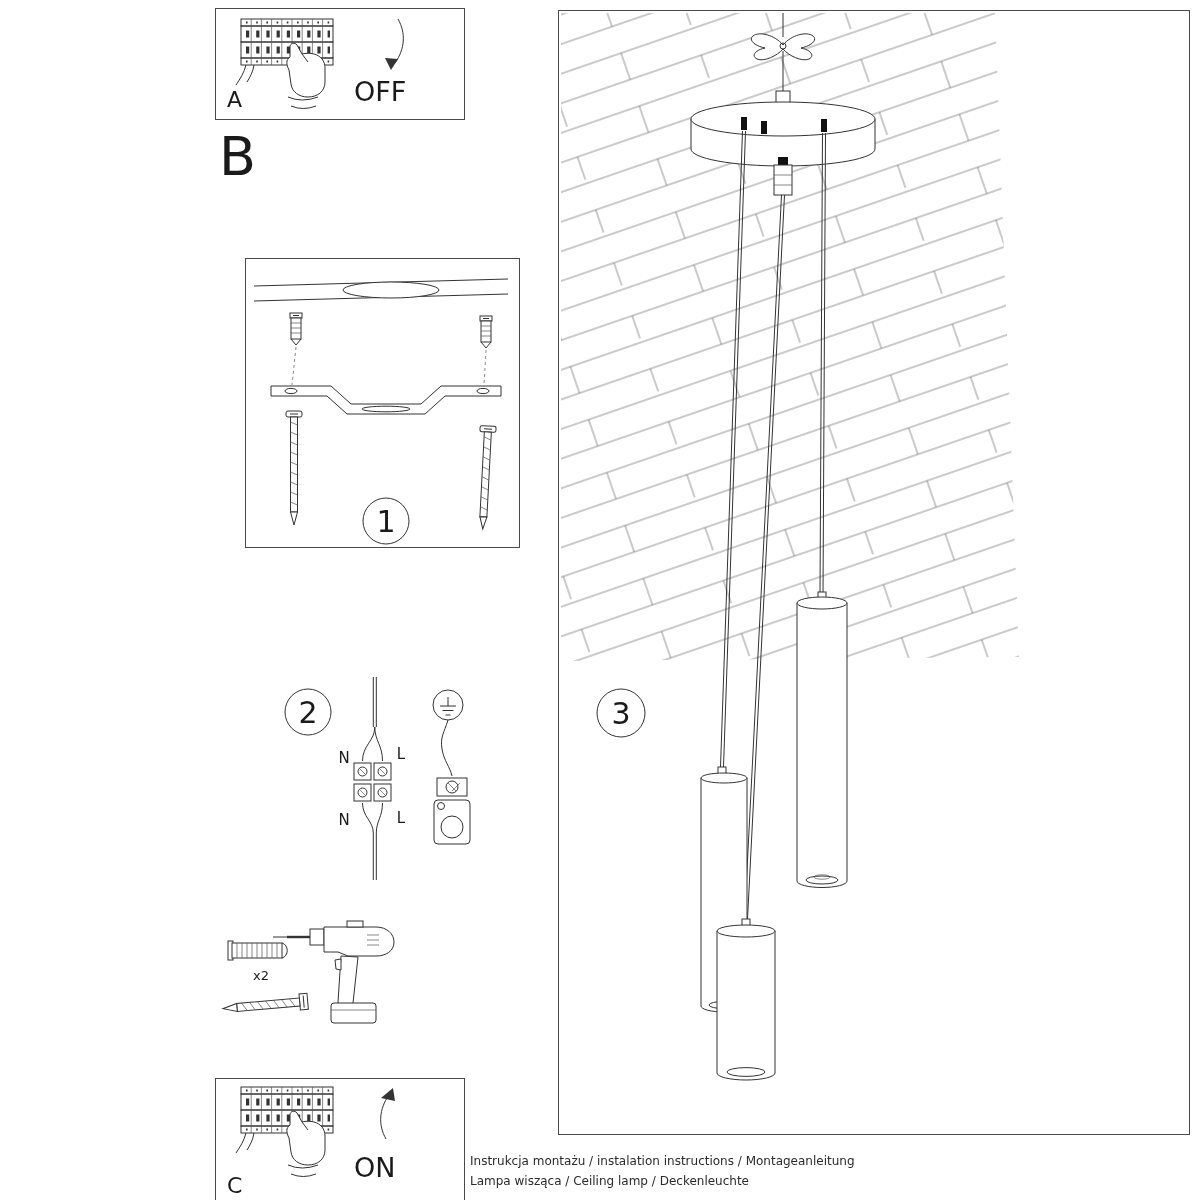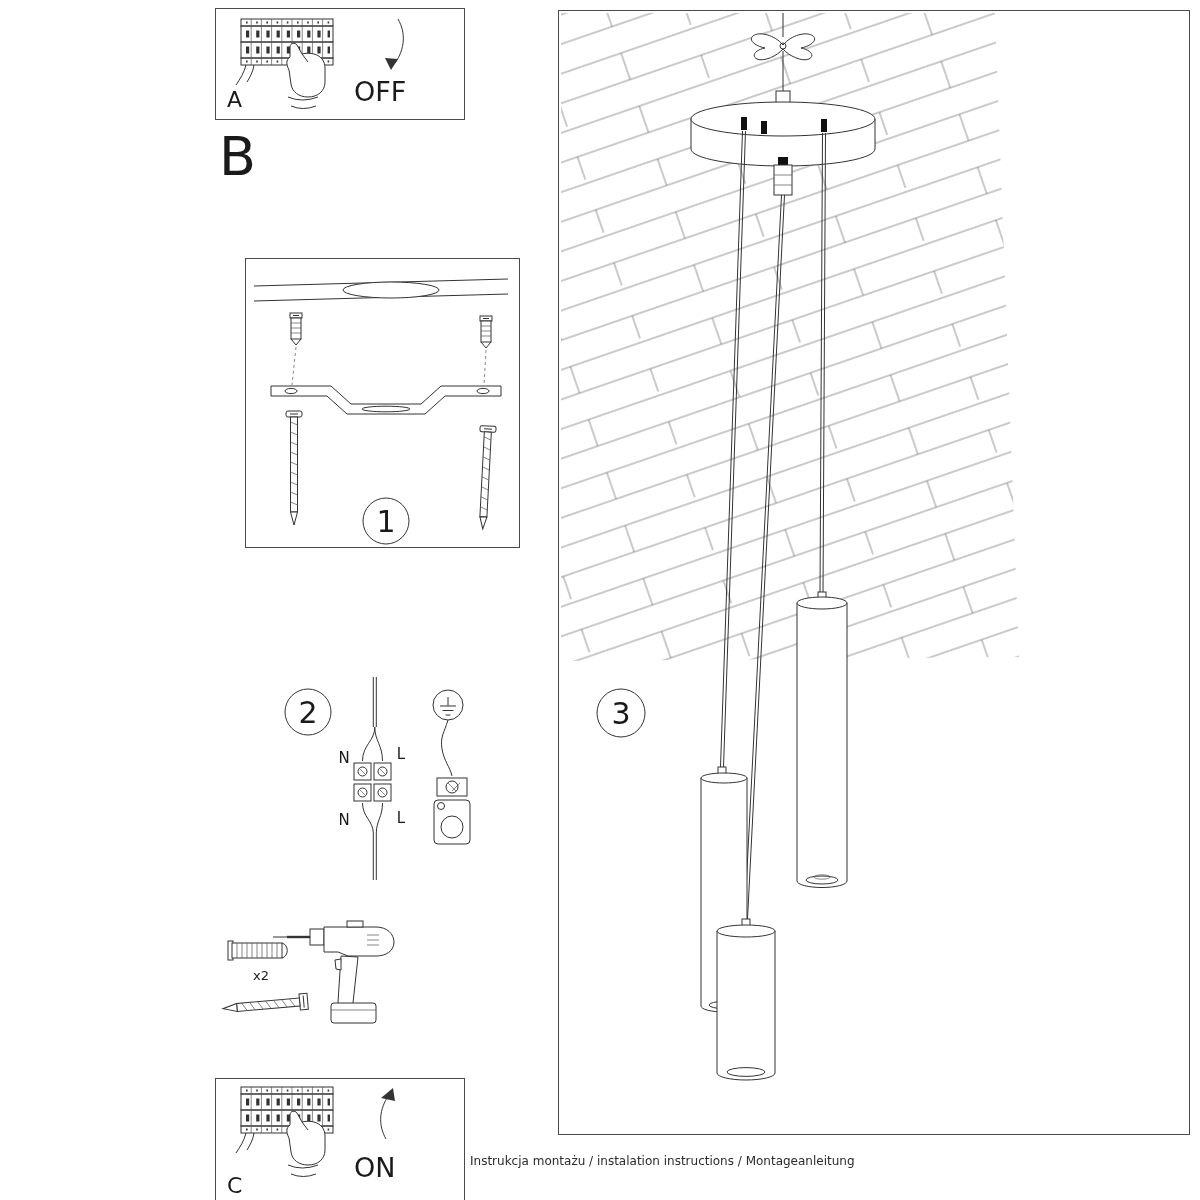--- a/index.html
+++ b/index.html
@@ -258,15 +258,16 @@
         <rect x="183" y="908" width="8" height="13" class="lnw"></rect>
         <path class="lnw" d="M158,920 v142 a29,7 0 0 0 58,0 v-142"></path>
         <ellipse cx="187" cy="920" rx="29" ry="6" class="lnw"></ellipse>
         <ellipse cx="187" cy="1061" rx="19" ry="4.4" class="ln"></ellipse>
       </g>
     </svg>
   </div>
 
   <div class="panel footer" style="left:470px;top:1151px;width:700px;">
     <div>Instrukcja montażu / instalation instructions / Montageanleitung</div>
+    <div>Lampa wisząca / Ceiling lamp / Deckenleuchte</div>
   </div>
 
 </div>
 
 </body></html>

